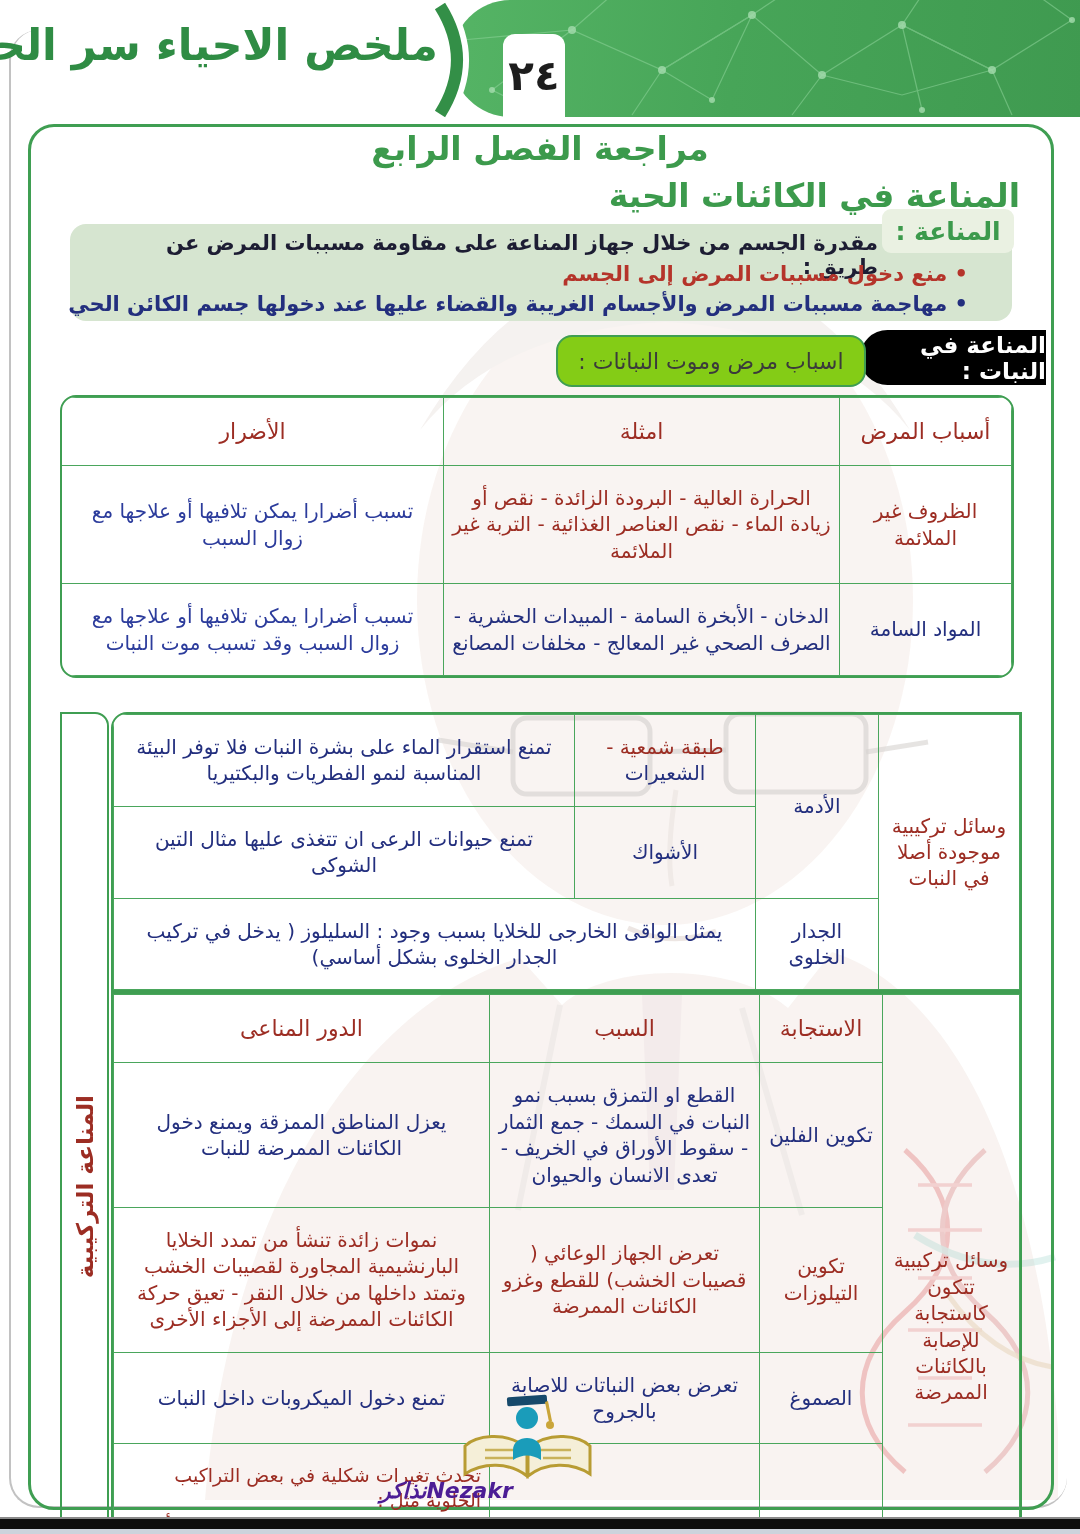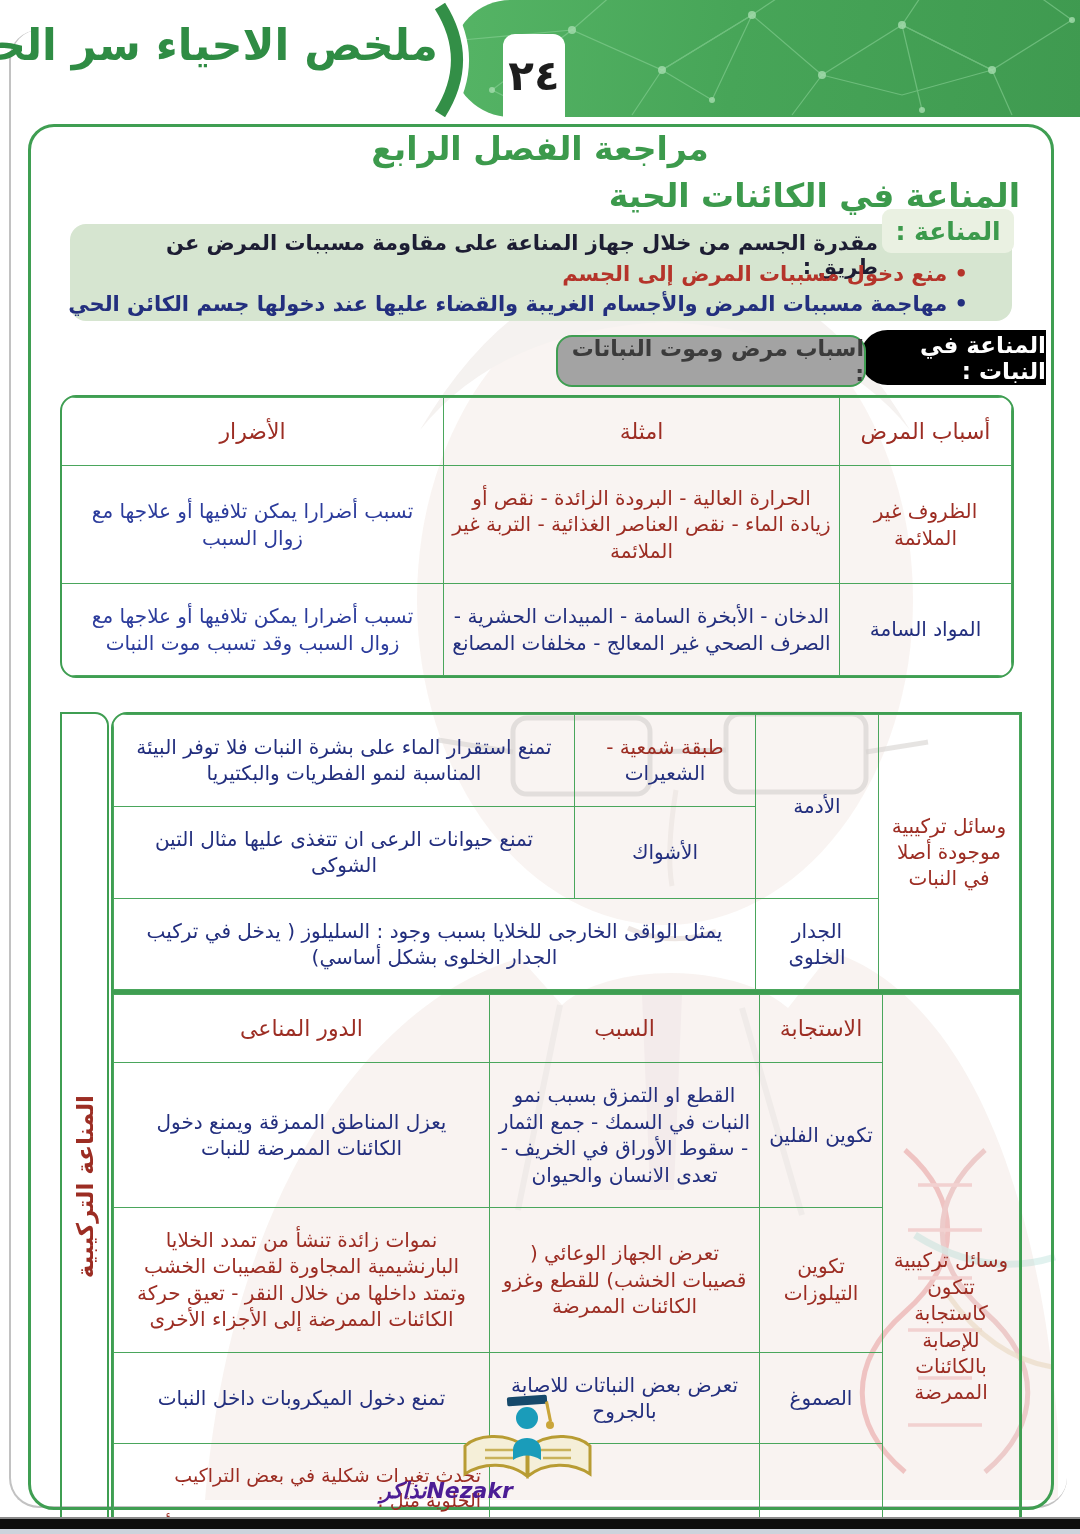--- a/index.html
+++ b/index.html
@@ -68,23 +68,23 @@
   }
   
   .plant-label{
     position:absolute;left:860px;top:330px;width:186px;height:55px;
     background:#000000;border-radius:30px 0 0 30px;
     display:flex;align-items:center;justify-content:center;
     font-size:23px;font-weight:bold;color:#ffffff;
   }
   .plant-sub{
     position:absolute;left:556px;top:335px;width:306px;height:48px;
-    background:#a3a3a3;border:2.5px solid #3f9e52;border-radius:16px;
+    background:#84cc16;border:2.5px solid #3f9e52;border-radius:16px;
     display:flex;align-items:center;justify-content:center;
-    font-size:22px;font-weight:bold;color:#3b3b3b;
+    font-size:22px;font-weight:normal;color:#3b3b3b;
   }
   
   .tbl-wrap{border:2.5px solid #3f9e52;border-radius:16px;overflow:hidden;background:transparent;}
   table{border-collapse:collapse;width:100%;table-layout:fixed;}
   td,th{
     border:1.5px solid #4aa65c;padding:19px 8px;text-align:center;vertical-align:middle;
     font-size:20px;font-weight:normal;line-height:1.32;background:transparent;
   }
   th{font-size:22px;color:#9c2d23;}
   .navy{color:#232f7e;}

